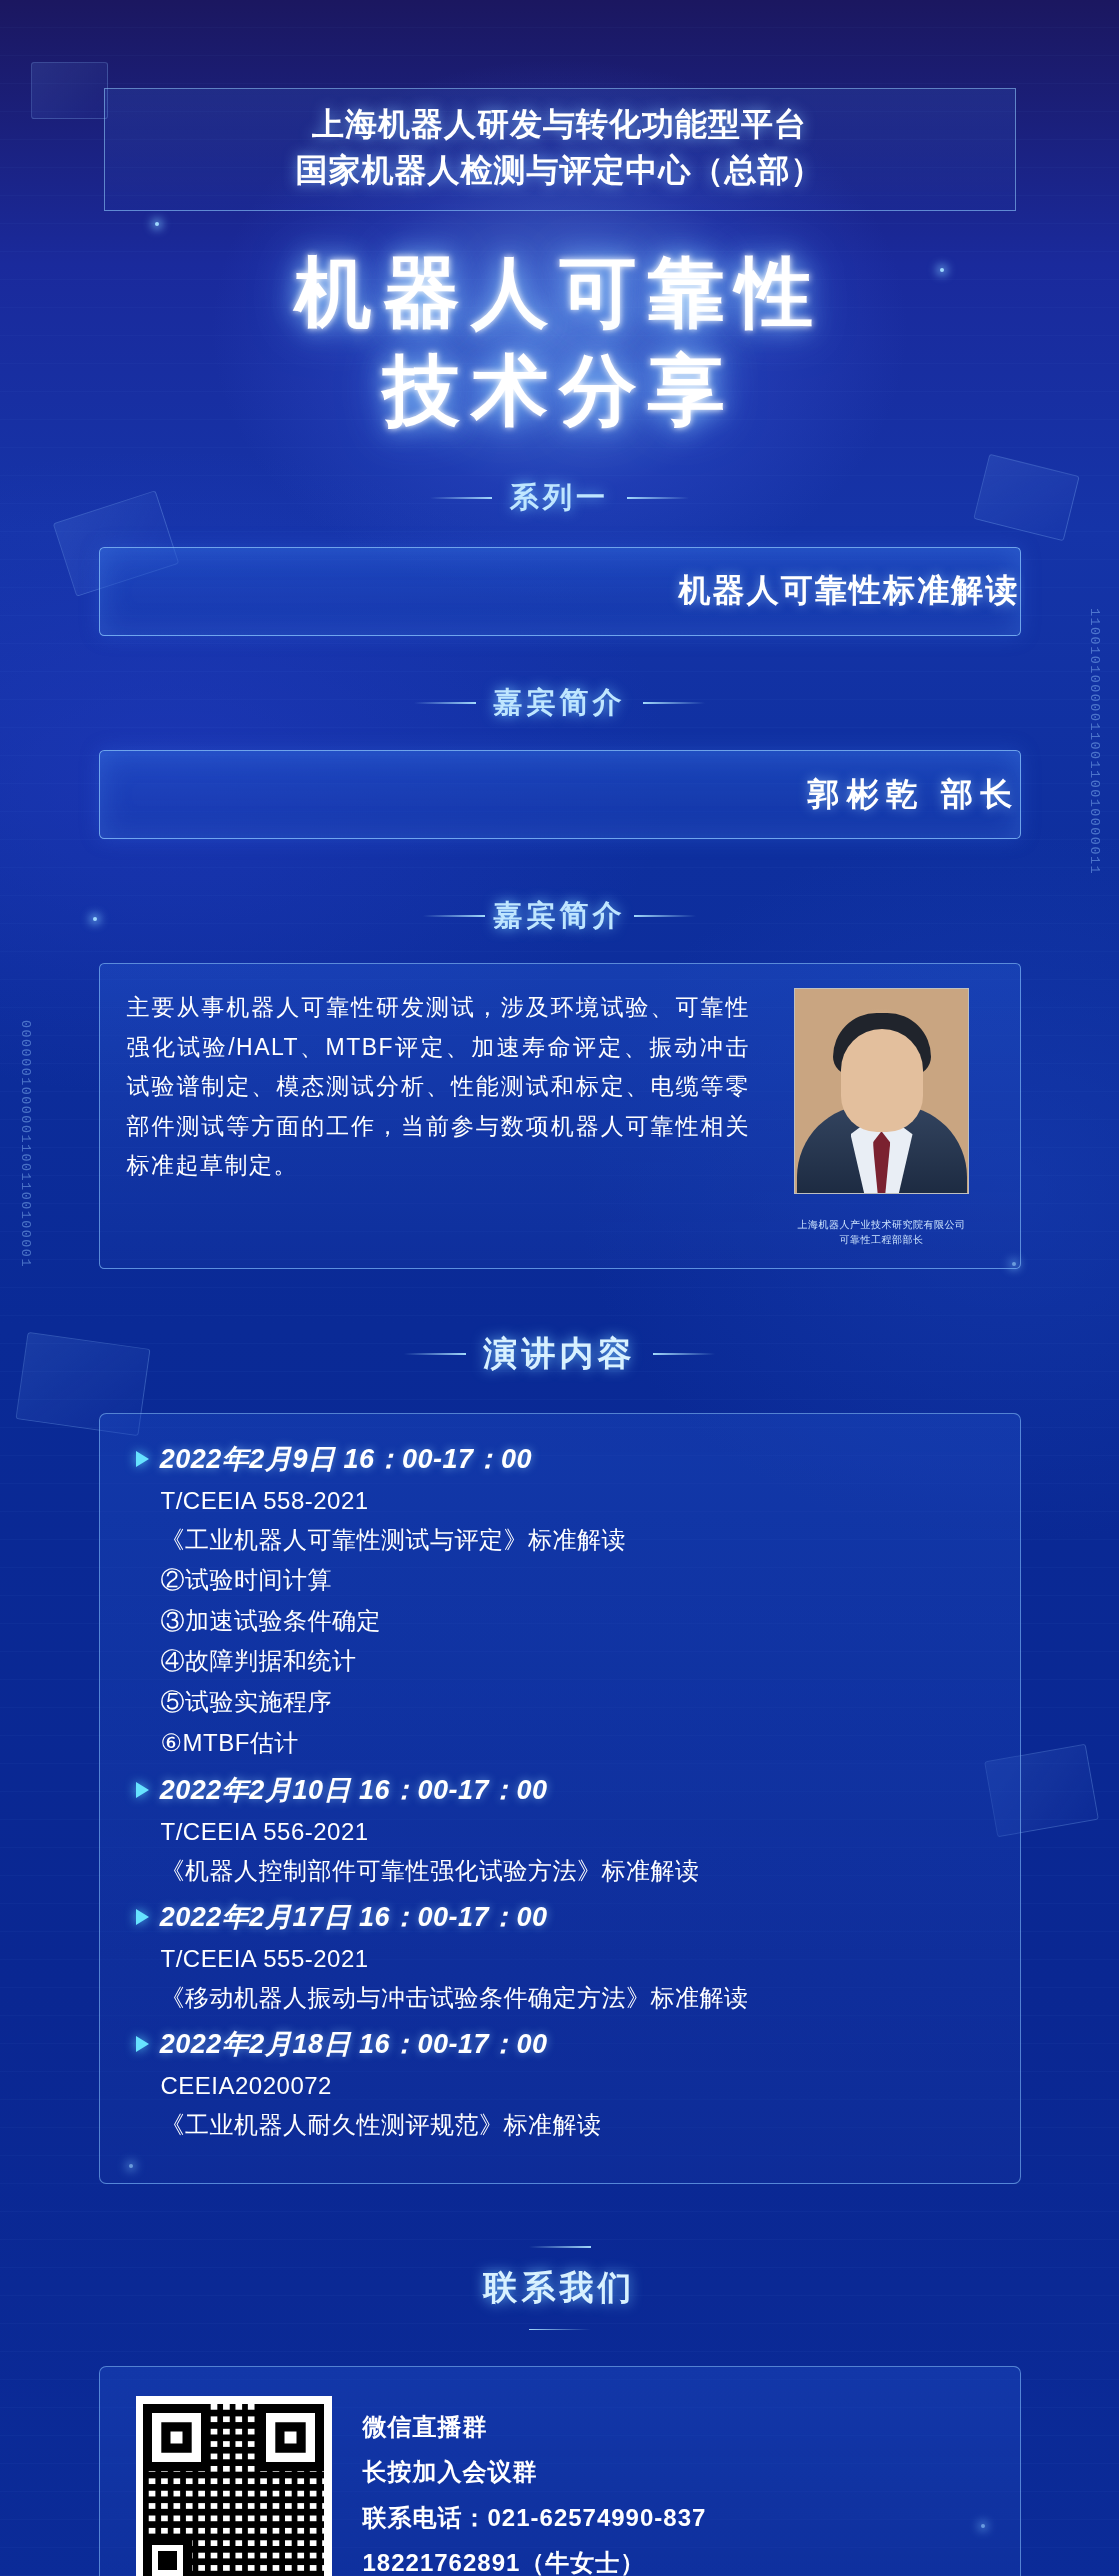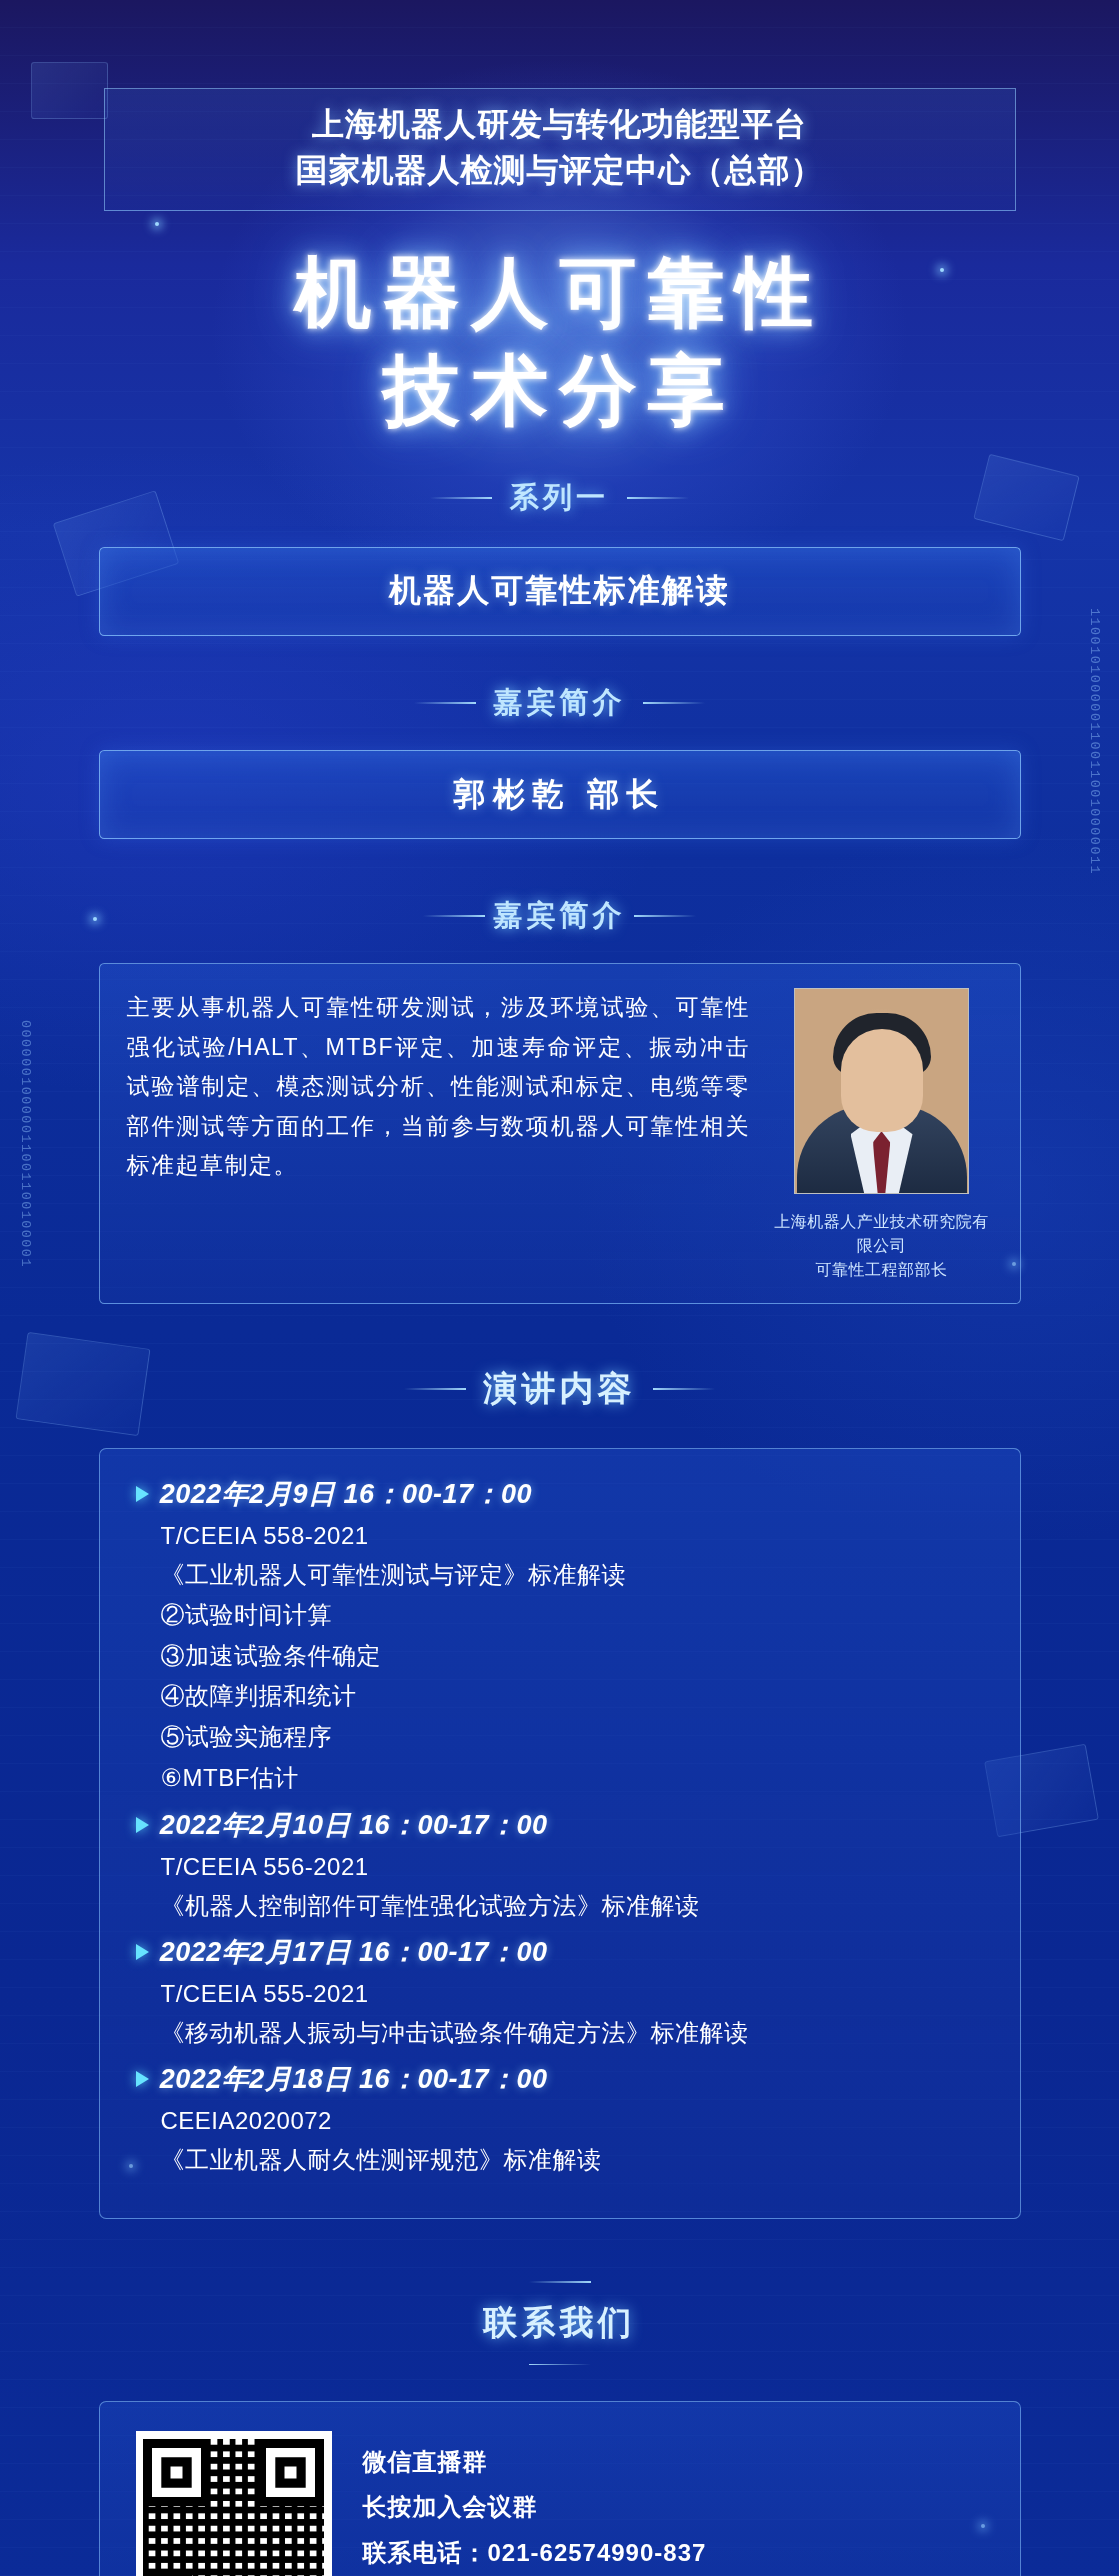--- a/index.html
+++ b/index.html
@@ -112,21 +112,21 @@
   .sec-head.big .txt { font-size: 34px; color: #d8f1ff; }
 
   
   .panel {
     margin: 0 auto;
     width: 922px;
     border: 1.5px solid rgba(140,200,255,0.75);
     border-radius: 5.2px;
     background: linear-gradient(180deg, rgba(35,85,205,0.55), rgba(25,60,175,0.45));
     box-shadow: inset 0 0 31px rgba(90,160,255,0.25), 0 0 20.6px rgba(60,120,240,0.25);
-    text-align: center;
+    text-align: right;
   }
   .panel-text {
     color: #ffffff;
     font-size: 32px;
     font-weight: bold;
     letter-spacing: 2.1px;
     padding: 21.6px 0;
     text-shadow: 0 0 10.3px rgba(160,215,255,0.6);
   }
   .panel-text.guest { letter-spacing: 7.2px; }
@@ -184,24 +184,24 @@
     background: #e9eef5;
     clip-path: polygon(50% 0, 100% 28%, 78% 100%, 22% 100%, 0 28%);
   }
   .headshot .tie {
     position: absolute; left: 50%; bottom: 0; transform: translateX(-50%);
     width: 17.5px; height: 62px;
     background: #7b2230;
     clip-path: polygon(50% 0, 100% 18%, 72% 100%, 28% 100%, 0 18%);
   }
   .bio-caption {
-    margin-top: 16px;
+    margin-top: 23px;
     text-align: center;
     color: #cfe6ff;
-    font-size: 16px;
+    font-size: 10px;
     line-height: 1.5;
     letter-spacing: 0.5px;
   }
 
   
   .agenda {
     margin: 0 auto;
     width: 922px;
     border: 1.5px solid rgba(140,200,255,0.55);
     border-radius: 7.2px;

